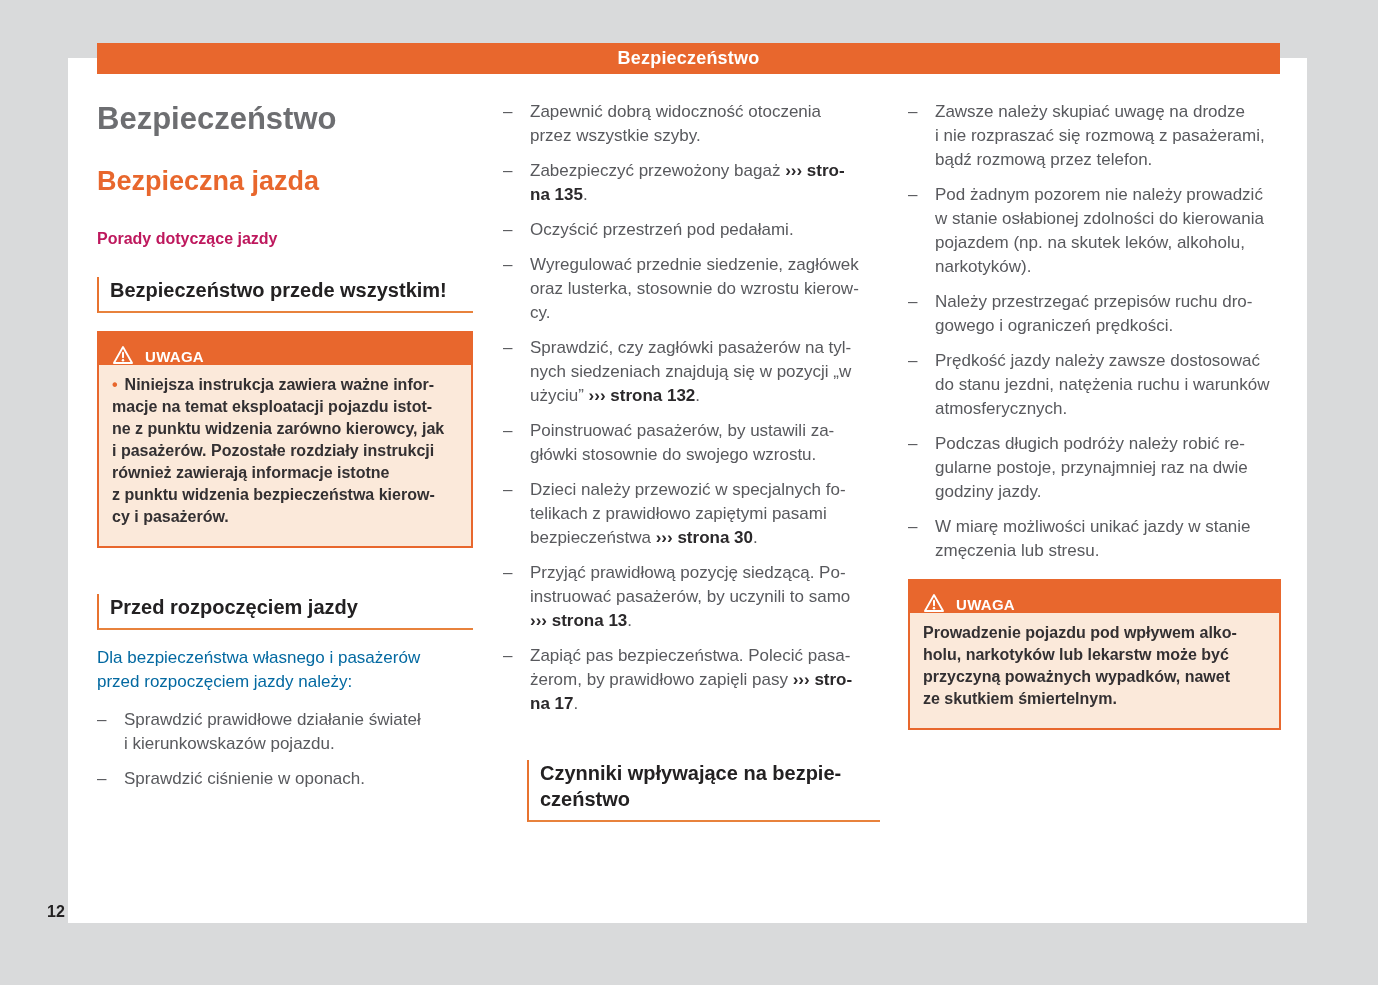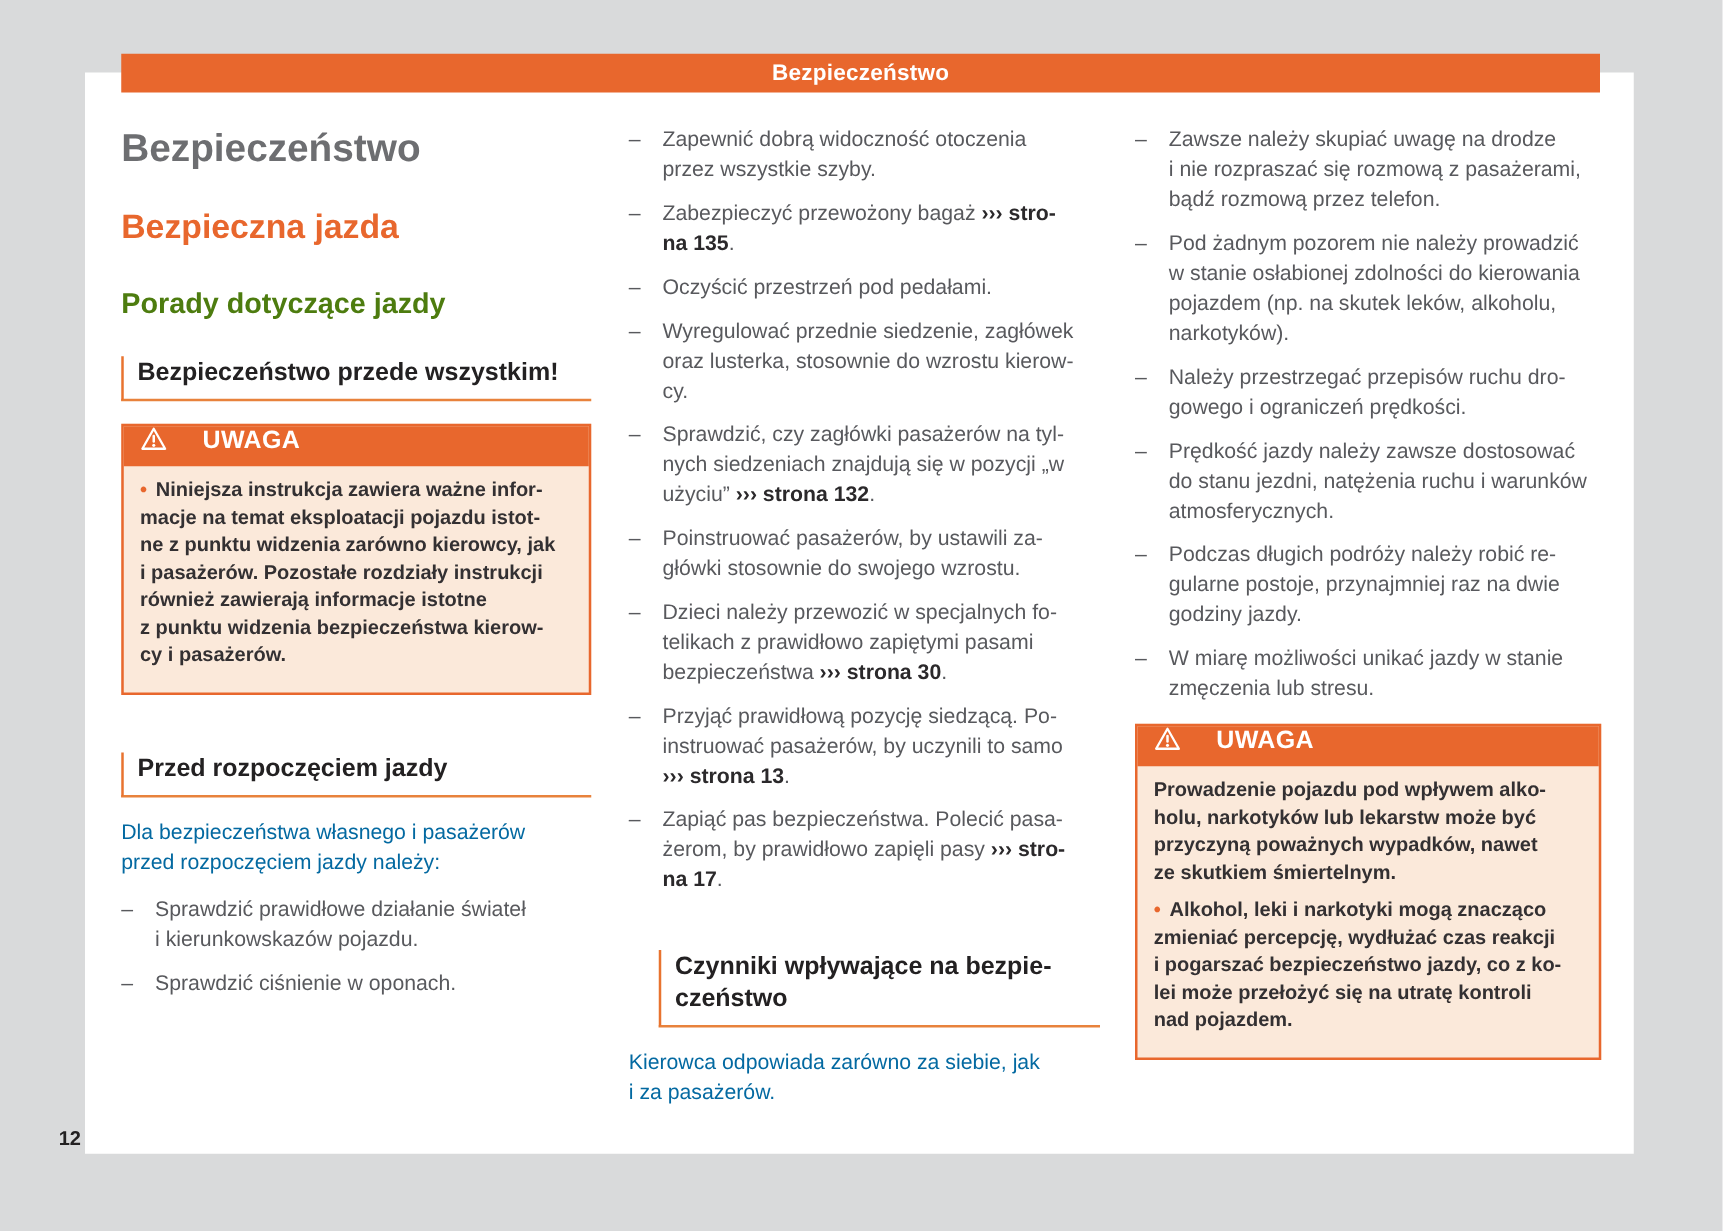--- a/index.html
+++ b/index.html
@@ -19,21 +19,21 @@
     display:flex;align-items:center;justify-content:center;
     font-size:18px;font-weight:bold;letter-spacing:.2px;
   }
   .col{position:absolute;top:90px;}
   .col1{left:97px;width:376px;}
   .col2{left:503px;width:377px;}
   .col3{left:908px;width:373px;}
 
   h1.title{margin:12px 0 0;font-size:31px;font-weight:bold;color:#6d6e71;line-height:1.1;}
   h2.sub{margin:31px 0 0;font-size:27px;font-weight:bold;color:#e8672d;line-height:1.1;}
-  h3.sub2{margin:33px 0 0;font-size:23px;font-weight:bold;color:#4d7c0f;line-height:1.1;}
+  h3.sub2{margin:33px 0 0;font-size:16px;font-weight:bold;color:#be185d;line-height:1.1;}
 
   .sechead{
     margin-top:30px;
     border-left:2px solid #e8732f;
     border-bottom:2px solid #e8823c;
     padding:0 0 8px 11px;
     font-size:20px;font-weight:bold;color:#232122;line-height:26px;
     white-space:pre-line;
   }
   .mt46{margin-top:46px;}
@@ -48,22 +48,22 @@
   .litxt{flex:1;font-size:17px;line-height:24px;color:#58595d;white-space:pre-line;}
   .ref{font-weight:bold;color:#2b292b;}
 
   .warn{
     margin-top:18px;
     border:2px solid #e8672d;
     background:#fbe9da;
   }
   .warnhead{
     background:#e8672d;color:#ffffff;height:32px;
-    display:flex;align-items:flex-start;gap:28px;padding:0 13px;
-    font-size:20px;font-weight:bold;letter-spacing:.3px;
+    display:flex;align-items:flex-end;gap:11px;padding:0 13px;
+    font-size:15px;font-weight:bold;letter-spacing:.3px;
   }
   .warnbody{padding:9px 13px 18px;}
   .witem{font-size:16px;line-height:22px;font-weight:bold;color:#333032;white-space:pre-line;}
   .witem + .witem{margin-top:8px;}
   .wbullet{color:#e8672d;margin-right:7px;}
 
   .pagenum{
     position:absolute;left:47px;top:903px;
     font-size:16px;font-weight:bold;color:#232122;
   }
@@ -168,22 +168,20 @@
       </div>
       <div class="li">
         <span class="dash">–</span>
         <div class="litxt"><span>Zapiąć pas bezpieczeństwa. Polecić pasa-
 żerom, by prawidłowo zapięli pasy </span><span class="ref">››› stro-
 na 17</span><span>.</span></div>
       </div>
     </div>
   <div class="sechead mt44">Czynniki wpływające na bezpie-
 czeństwo</div>
-  <p class="body">Kierowca odpowiada zarówno za siebie, jak
-i za pasażerów.</p>
 </div>
 
 <div class="col col3">
   <div class="list">
       <div class="li">
         <span class="dash">–</span>
         <div class="litxt"><span>Zawsze należy skupiać uwagę na drodze
 i nie rozpraszać się rozmową z pasażerami,
 bądź rozmową przez telefon.</span></div>
       </div>
@@ -225,22 +223,17 @@
         <line x1="12" y1="8.5" x2="12" y2="13.5" stroke="#ffffff" stroke-width="2.2" stroke-linecap="round"></line>
         <circle cx="12" cy="16.8" r="1.35" fill="#ffffff"></circle>
       </svg>
       <span>UWAGA</span>
     </div>
     <div class="warnbody">
         <div class="witem"><span>Prowadzenie pojazdu pod wpływem alko-
 holu, narkotyków lub lekarstw może być
 przyczyną poważnych wypadków, nawet
 ze skutkiem śmiertelnym.</span></div>
-        <div class="witem"><span class="wbullet">•</span><span>Alkohol, leki i narkotyki mogą znacząco
-zmieniać percepcję, wydłużać czas reakcji
-i pogarszać bezpieczeństwo jazdy, co z ko-
-lei może przełożyć się na utratę kontroli
-nad pojazdem.</span></div>
       </div>
   </div>
 </div>
 
 <div class="pagenum">12</div>
 
 </body></html>

